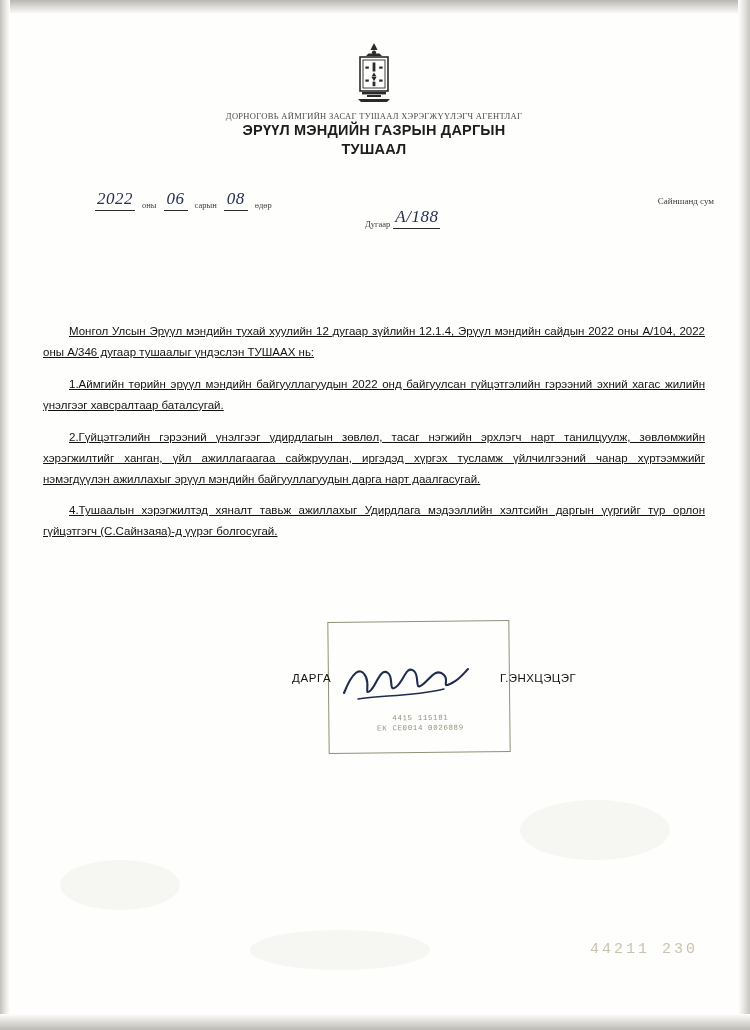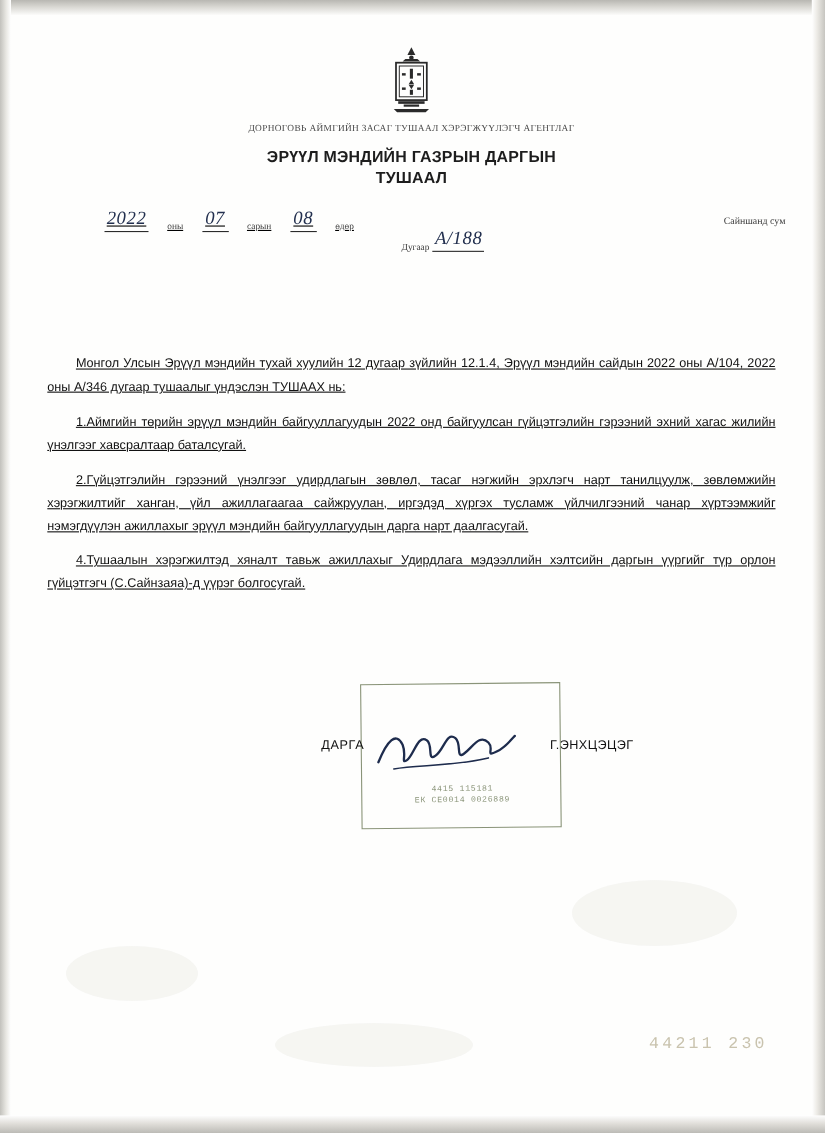--- a/index.html
+++ b/index.html
@@ -75,21 +75,21 @@
     letter-spacing: 0.3px;
     color: #4a4a4a;
     white-space: nowrap;
   }
   .title-line1 {
     font-family: "Liberation Sans", sans-serif;
     font-weight: bold;
     font-size: 14.5px;
     letter-spacing: 0.2px;
     color: #1d1d1d;
-    margin-top: 14px;
+    margin-top: 1px;
   }
   .title-line2 {
     font-family: "Liberation Sans", sans-serif;
     font-weight: bold;
     font-size: 14.5px;
     letter-spacing: 0.2px;
     color: #1d1d1d;
     margin-top: 3px;
   }
 
@@ -112,22 +112,21 @@
     font-family: "Liberation Serif", serif;
     font-size: 8.5px;
     color: #3c3c3c;
   }
   .date-group {
     position: absolute;
     left: 85px;
     top: 4px;
     display: flex;
     align-items: flex-end;
-    gap: 16px;
-    text-decoration: underline;
+    gap: 6px;
   }
   .date-group .slot {
     position: relative;
     display: inline-block;
     min-width: 30px;
     text-align: center;
     border-bottom: 1px solid #2b2b2b;
     padding: 0 2px 1px 2px;
   }
   .date-group .slot.narrow { min-width: 24px; }
@@ -310,21 +309,21 @@
     <div class="head-block">
       <div class="agency-line">ДОРНОГОВЬ АЙМГИЙН ЗАСАГ ТУШААЛ ХЭРЭГЖҮҮЛЭГЧ АГЕНТЛАГ</div>
       <div class="title-line1">ЭРҮҮЛ МЭНДИЙН ГАЗРЫН ДАРГЫН</div>
       <div class="title-line2">ТУШААЛ</div>
     </div>
 
     <div class="meta-row">
       <div class="date-group">
         <span class="slot hand">2022</span>
         <span class="lbl ms-small">оны</span>
-        <span class="slot narrow hand">07</span>
+        <span class="slot narrow hand">06</span>
         <span class="lbl ms-small">сарын</span>
         <span class="slot narrow hand">08</span>
         <span class="lbl ms-small">өдөр</span>
       </div>
 
       <div class="num-group">
         <span class="ms-small">Дугаар</span>
         <span class="slot hand">А/188</span>
       </div>
 

